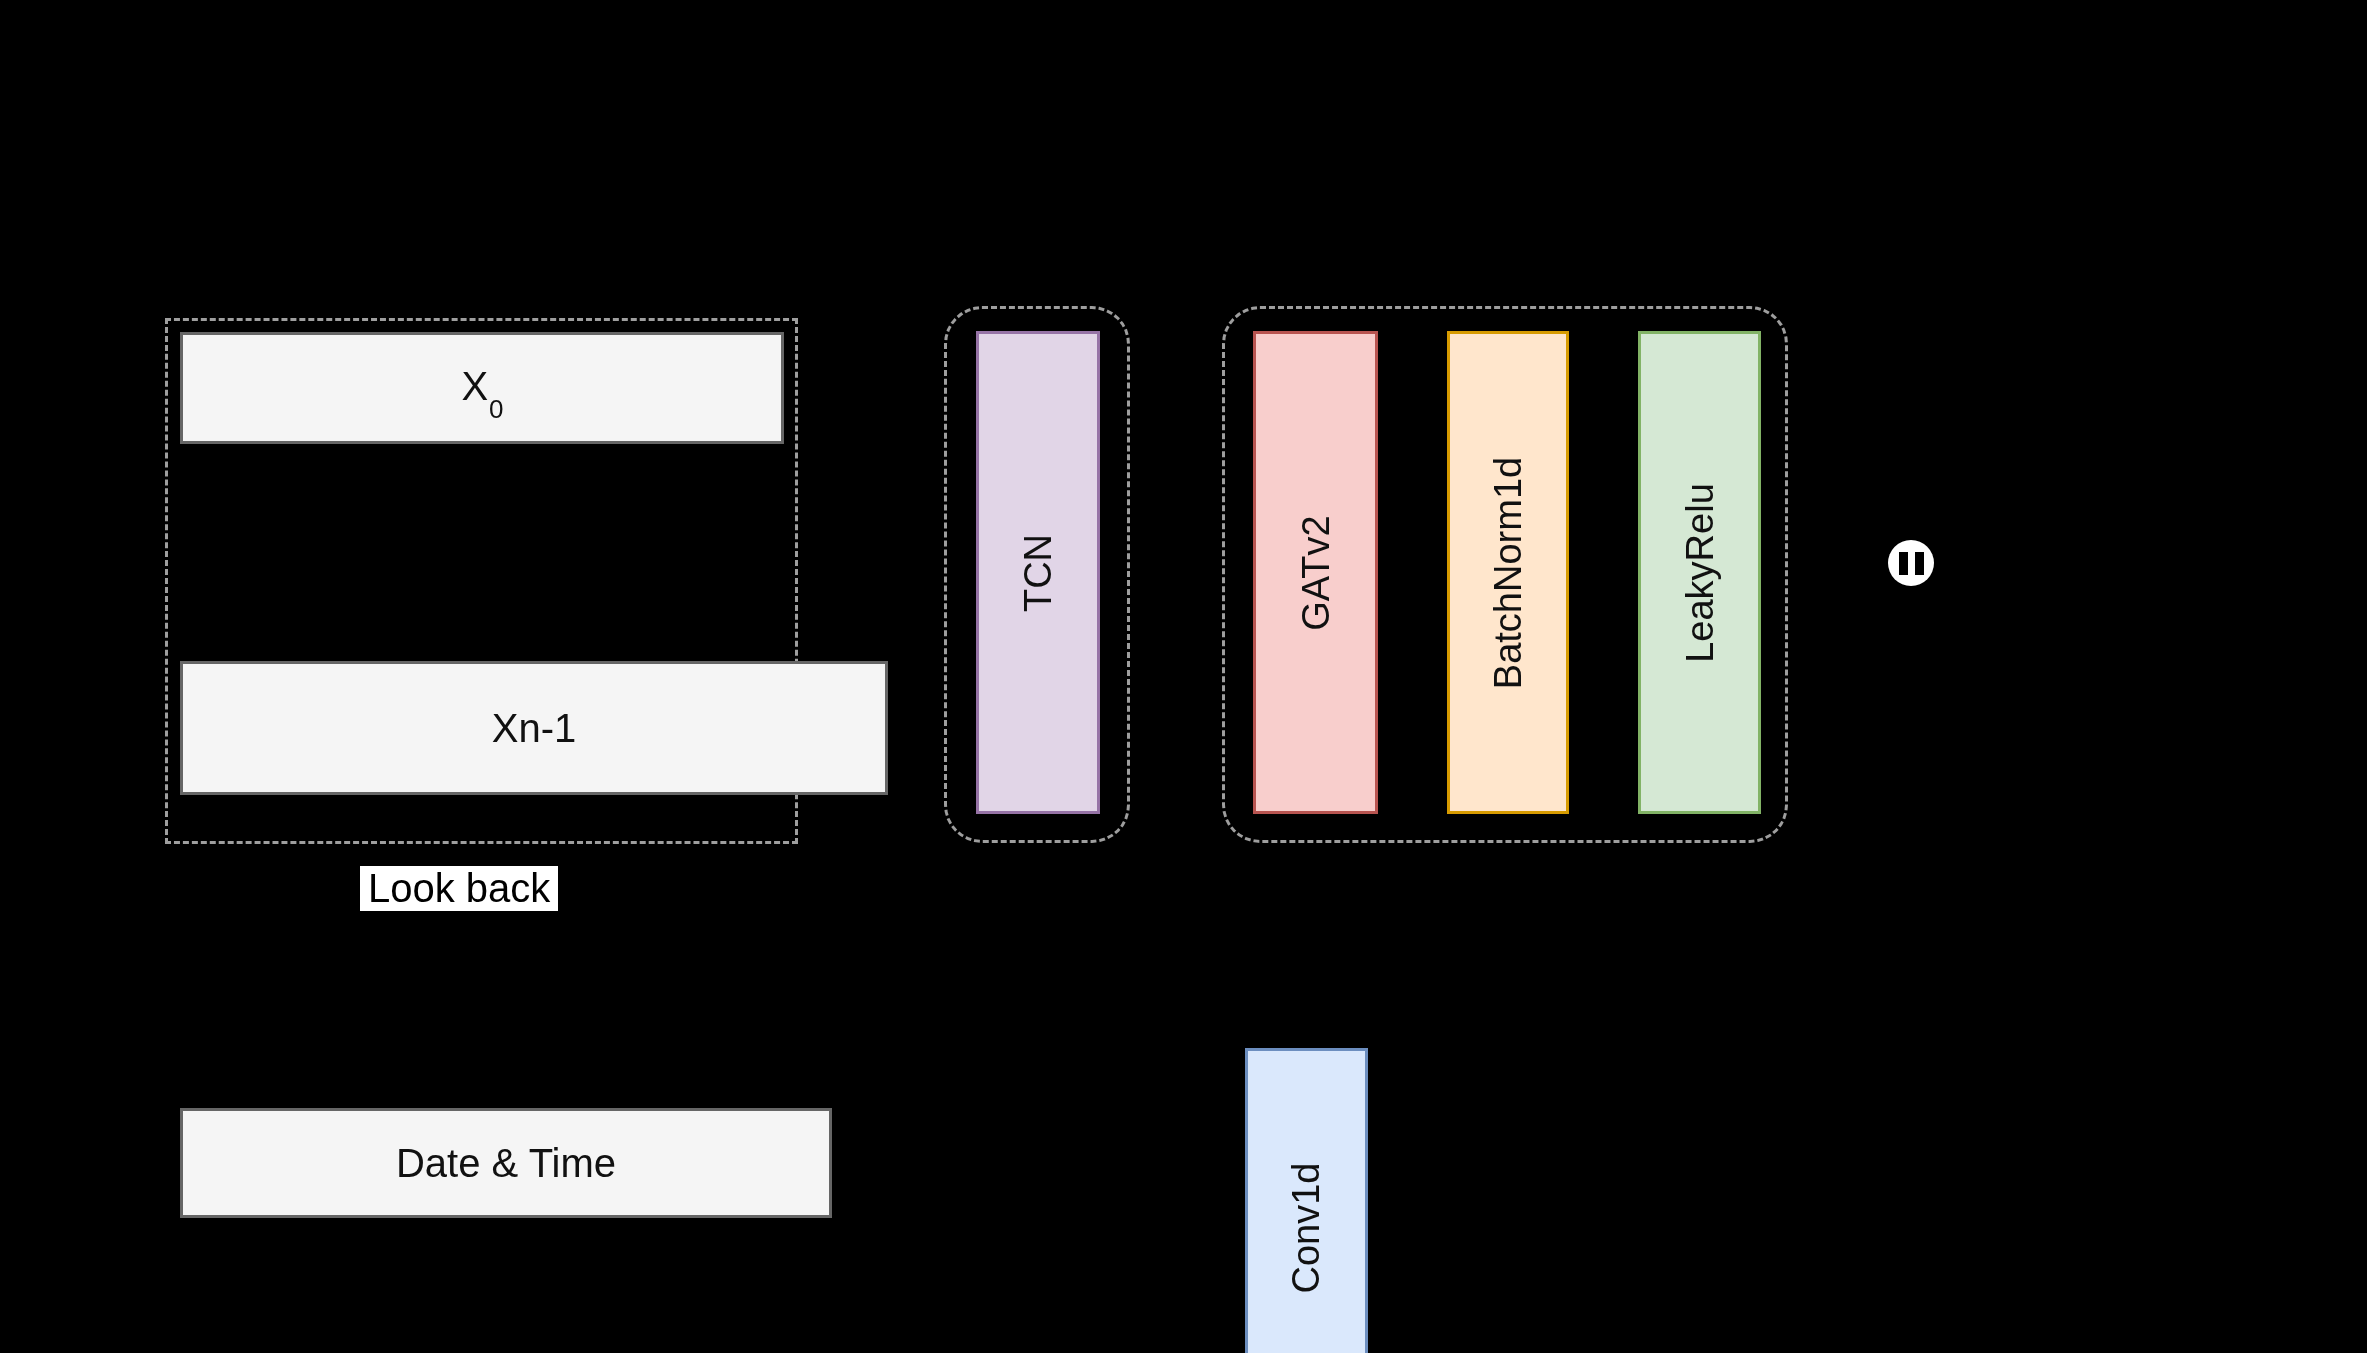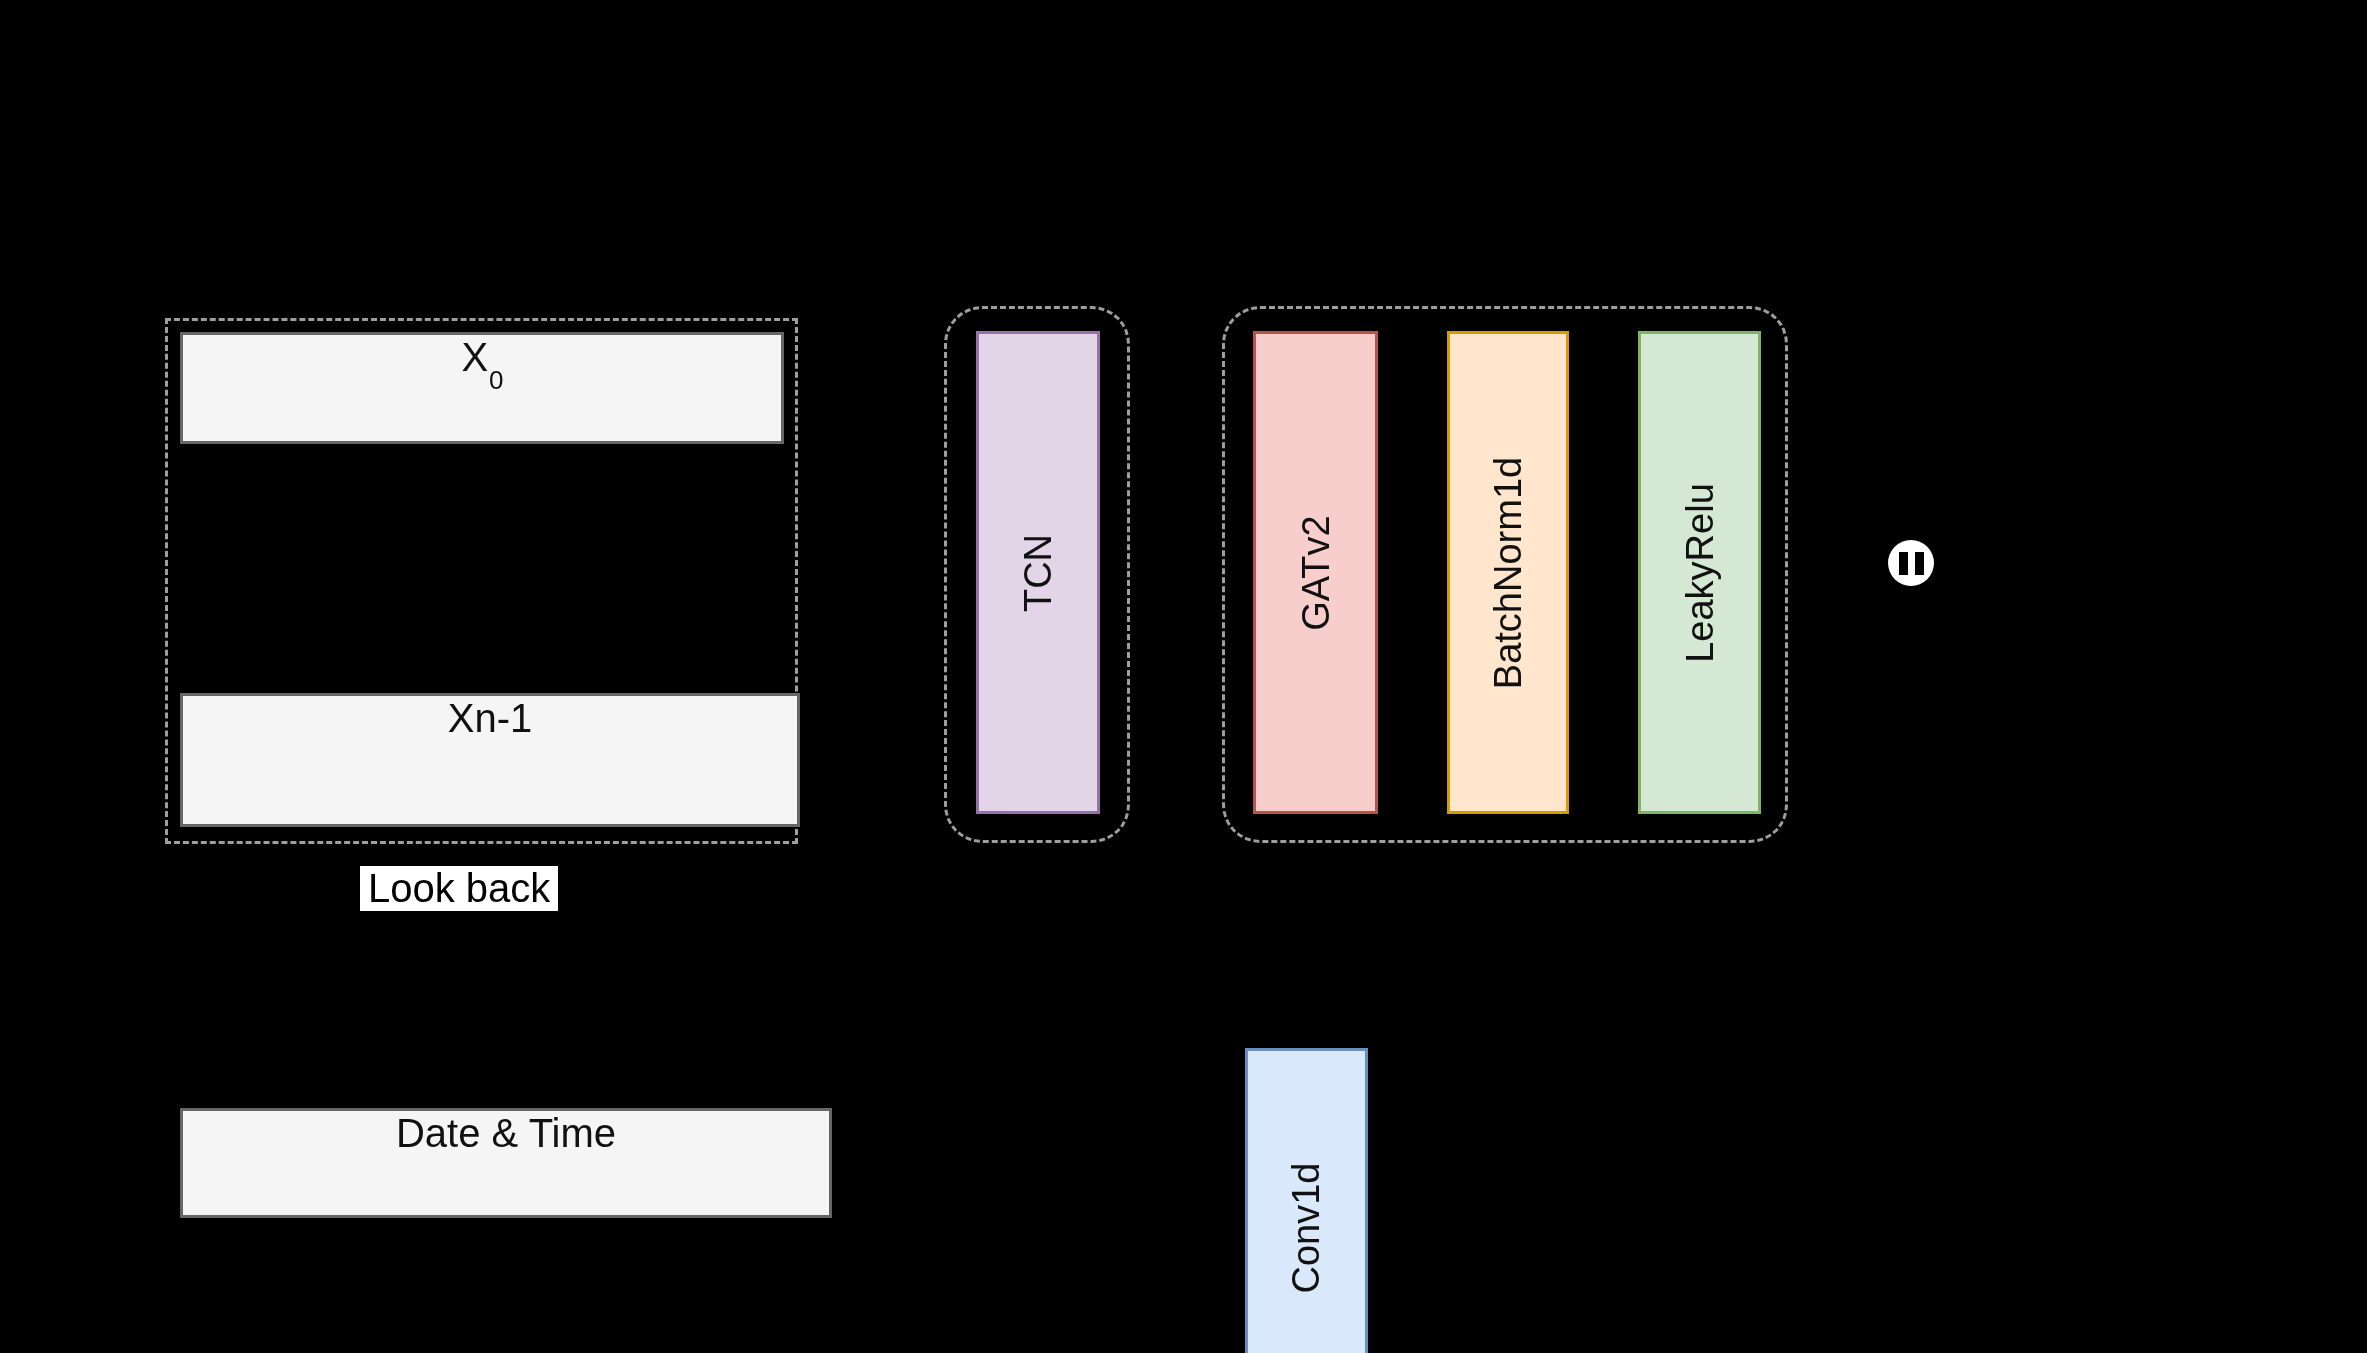--- a/index.html
+++ b/index.html
@@ -31,21 +31,21 @@
     background: transparent;
   }
   .dashed-group.square { border-radius: 0; }
   .dashed-group.rounded { border-radius: 38px; }
 
   
   .node {
     position: absolute;
     box-sizing: border-box;
     display: flex;
-    align-items: flex-start;
+    align-items: center;
     justify-content: center;
   }
 
   
   .row-box {
     background: #f5f5f5;
     border: 3px solid #666666;
     font-size: 40px;
     color: #111111;
   }
@@ -112,21 +112,21 @@
 
 <div class="canvas">
 
   <div class="dashed-group square" style="left:165px; top:318px; width:633px; height:526px;"></div>
 
   <div class="node row-box" style="left:180px; top:332px; width:604px; height:112px;">
     <span>X<span class="sub">0</span></span>
   </div>
 
 
-  <div class="node row-box" style="left:180px; top:693px; width:620px; height:134px;">
+  <div class="node row-box" style="left:180px; top:661px; width:708px; height:134px;">
     <span>Xn-1</span>
   </div>
 
   <div class="text-label" style="left:360px; top:866px;">Look back</div>
 
   <div class="dashed-group rounded" style="left:944px; top:306px; width:186px; height:537px;"></div>
 
   <div class="vnode fill-purple" style="left:976px; top:331px; width:124px; height:483px;">
     <span class="vlabel">TCN</span>
   </div>

